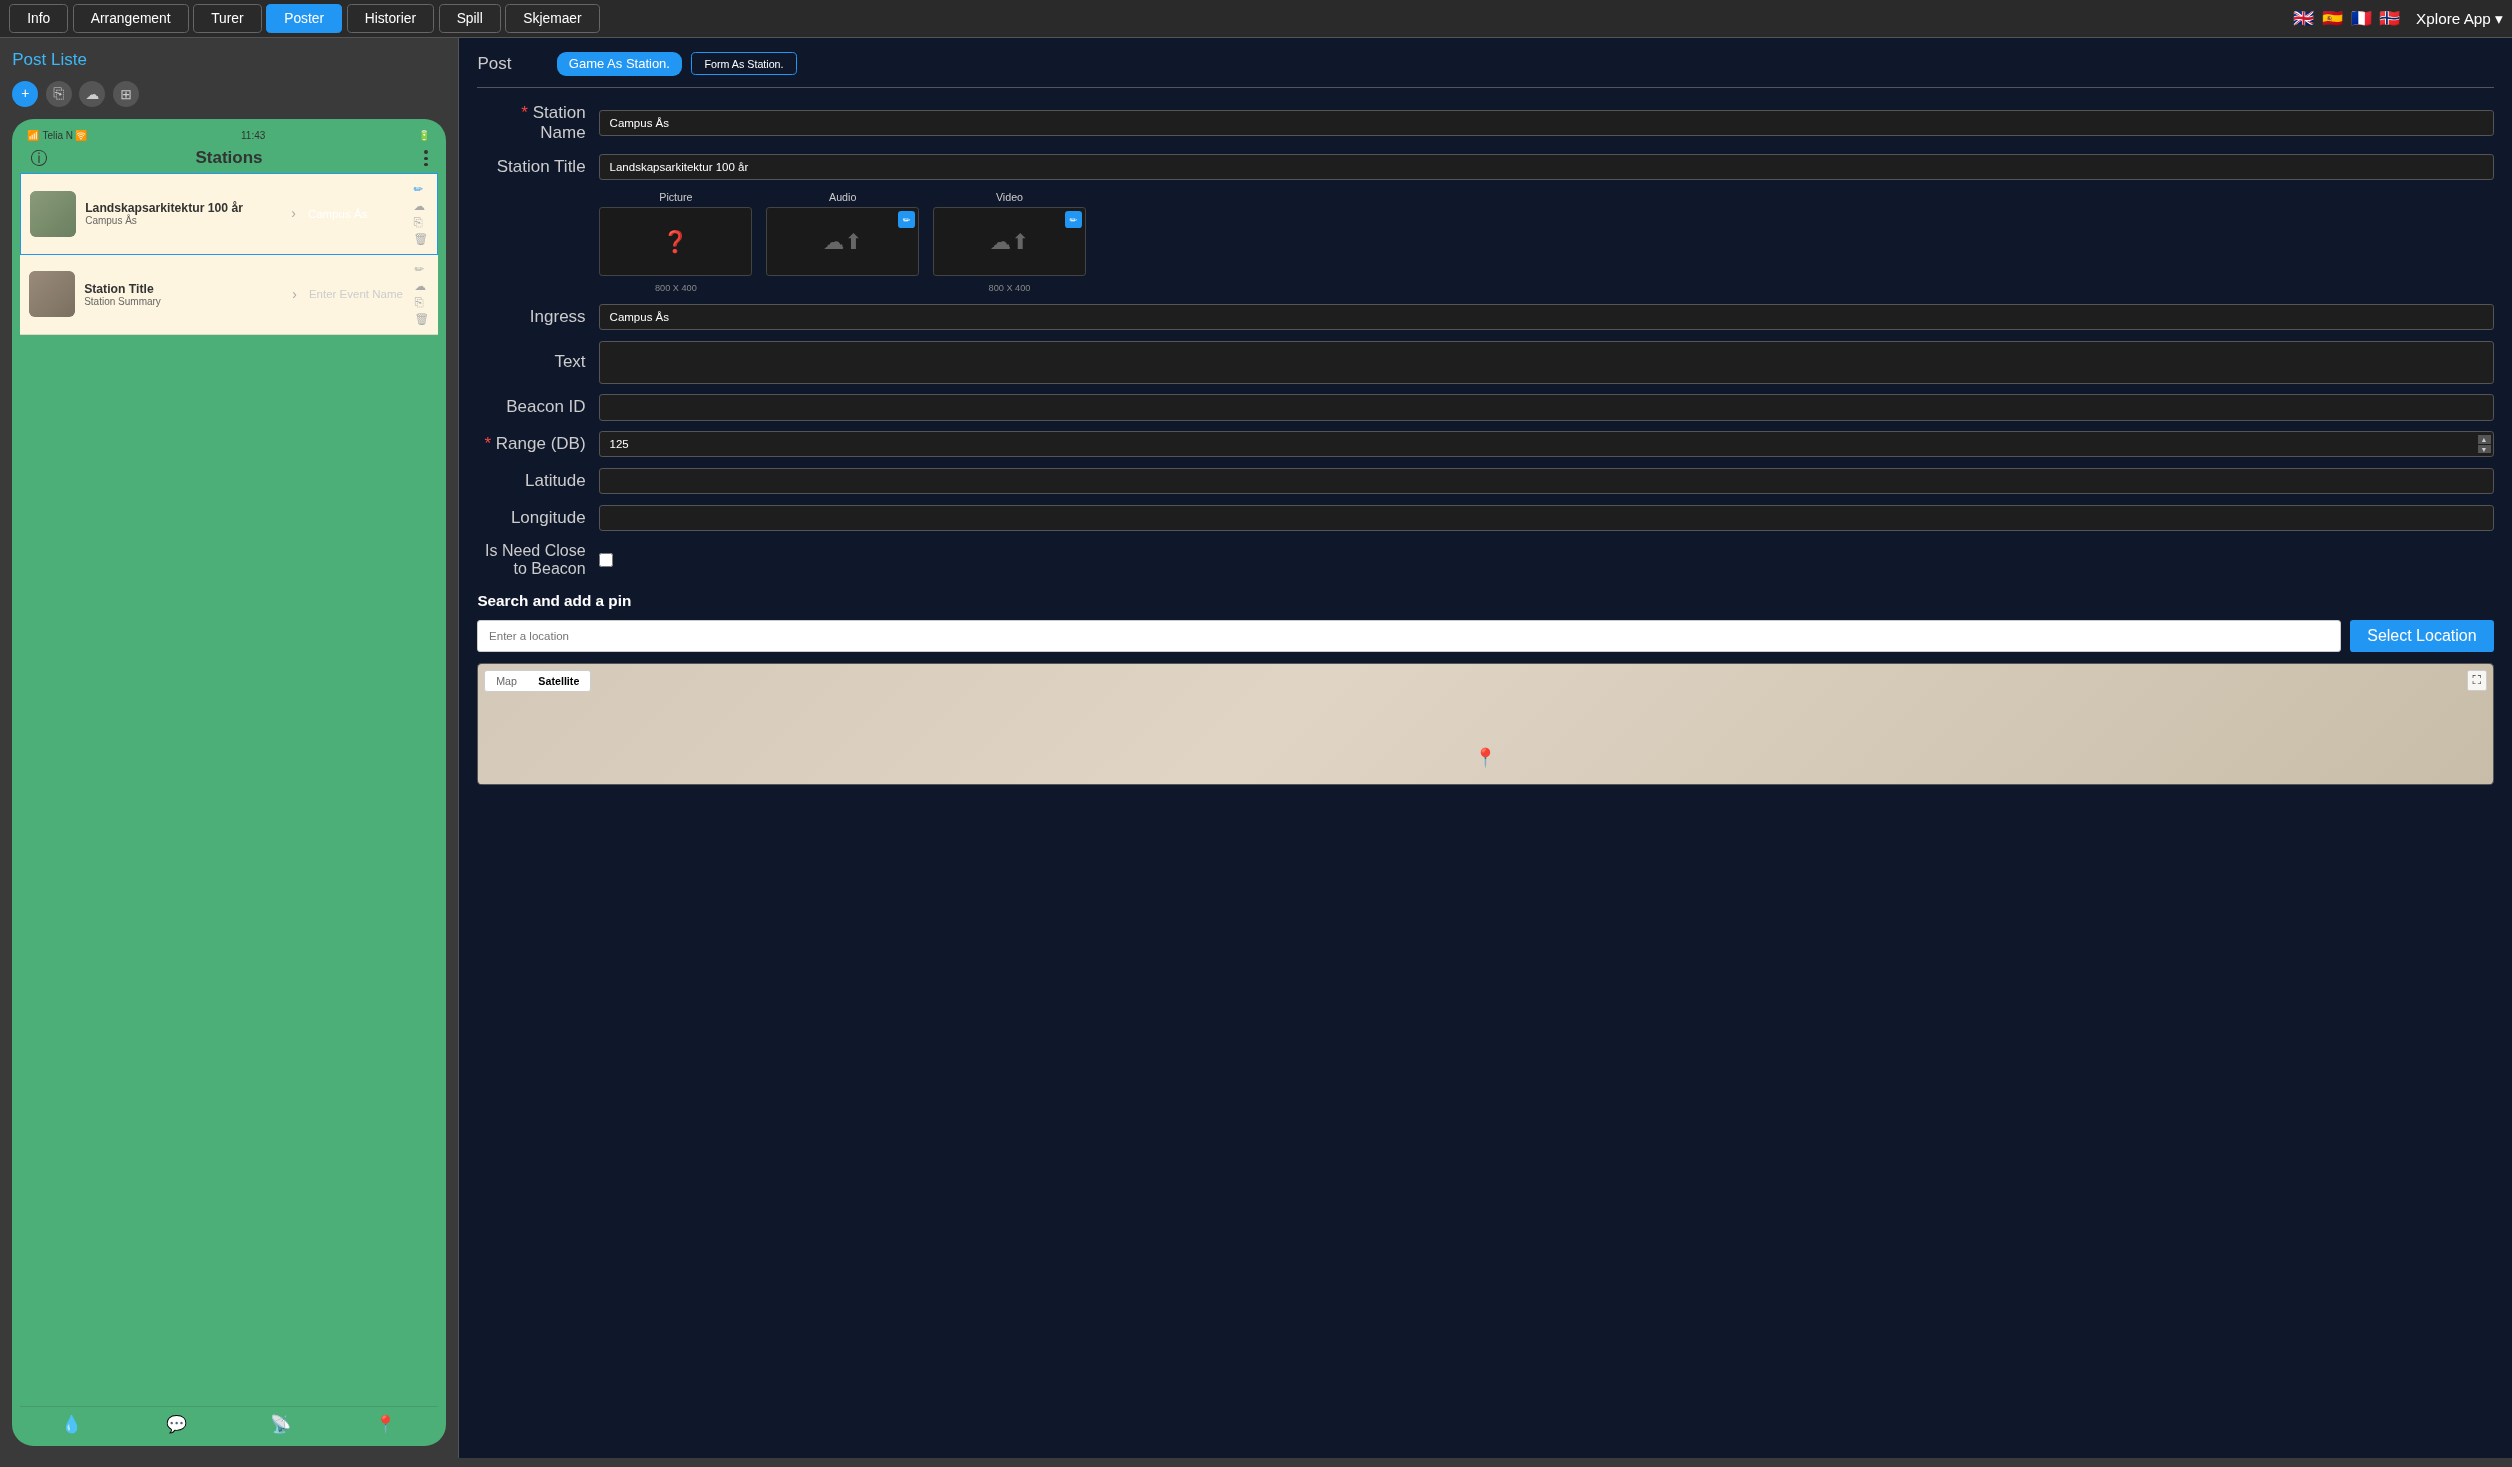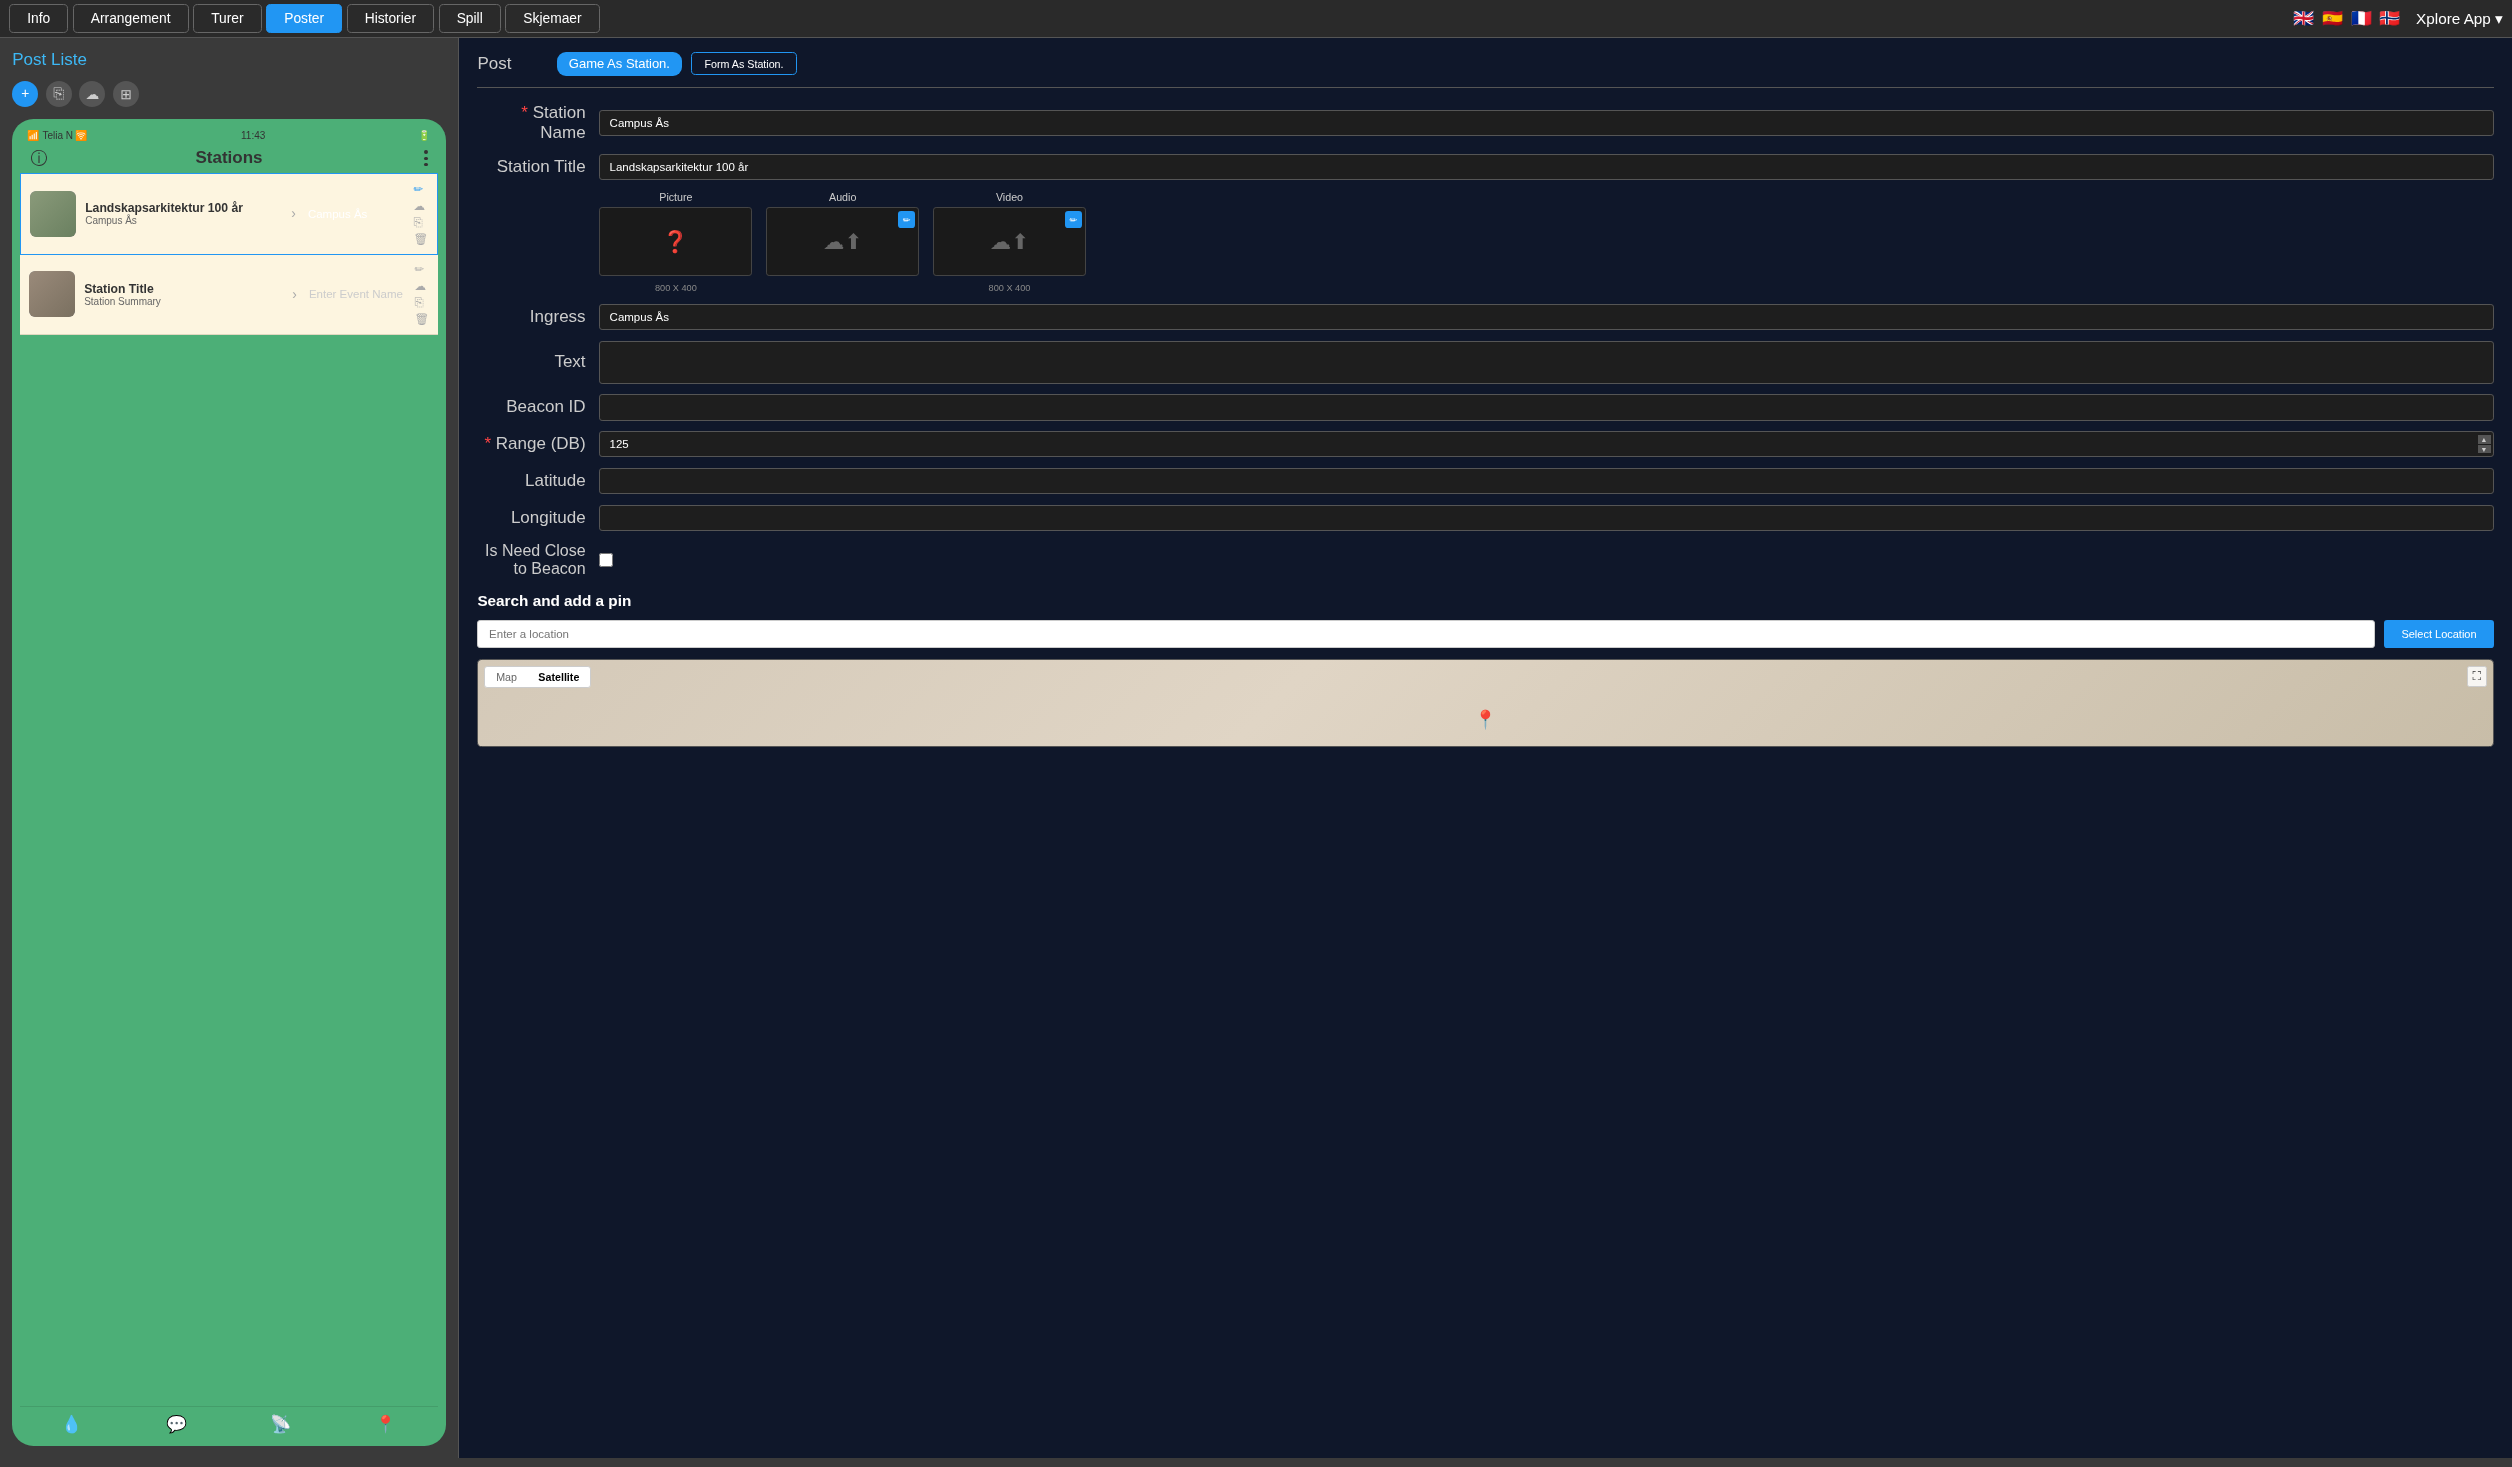--- a/index.html
+++ b/index.html
@@ -171,26 +171,26 @@
 
     .section-title { font-size: 15.3px; font-weight: 600; color: #fff; margin-bottom: 10.7px; }
 
     .search-row { display: flex; gap: 9.2px; margin-bottom: 10.7px; }
     .search-input {
       flex: 1; background: #fff; border: 0.8px solid #ccc; border-radius: 3.1px;
       color: #333; padding: 6.9px 10.7px; font-size: 11.5px; outline: none;
     }
     .select-loc-btn {
       background: #2196f3; color: #fff; border: none; border-radius: 3.1px;
-      padding: 6.9px 17px; font-size: 11px; cursor: pointer;
+      padding: 6.9px 17px; font-size: 16px; cursor: pointer;
     }
 
     .map-container {
       border-radius: 4.6px; overflow: hidden; border: 0.8px solid #555;
-      height: 88px; background: #e8e0d8; position: relative;
+      height: 122px; background: #e8e0d8; position: relative;
     }
     .map-tabs {
       position: absolute; top: 6.1px; left: 6.1px; display: flex;
       background: #fff; border-radius: 3.1px; overflow: hidden; border: 0.8px solid #ccc;
       z-index: 2;
     }
     .map-tab {
       padding: 3.8px 10.7px; font-size: 10.7px; cursor: pointer; background: transparent;
       border: none; color: #666;
     }

